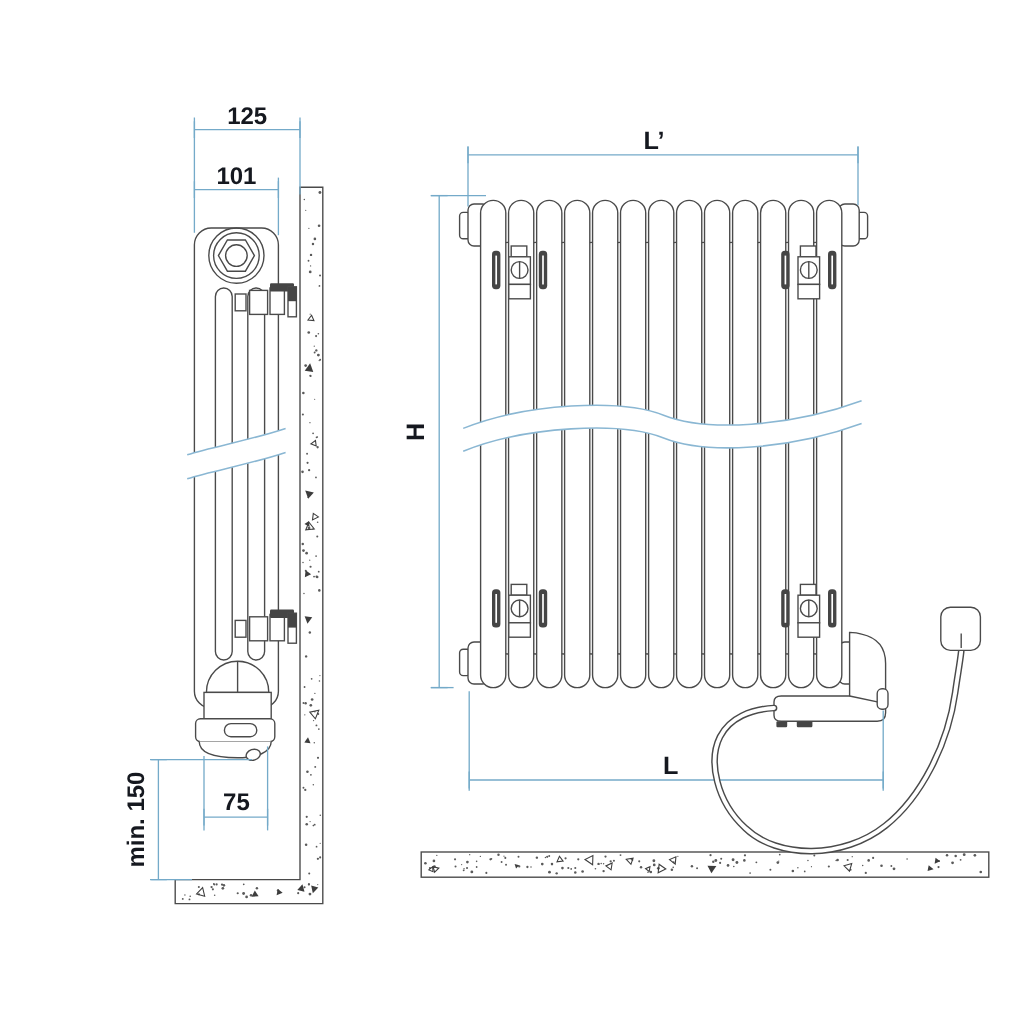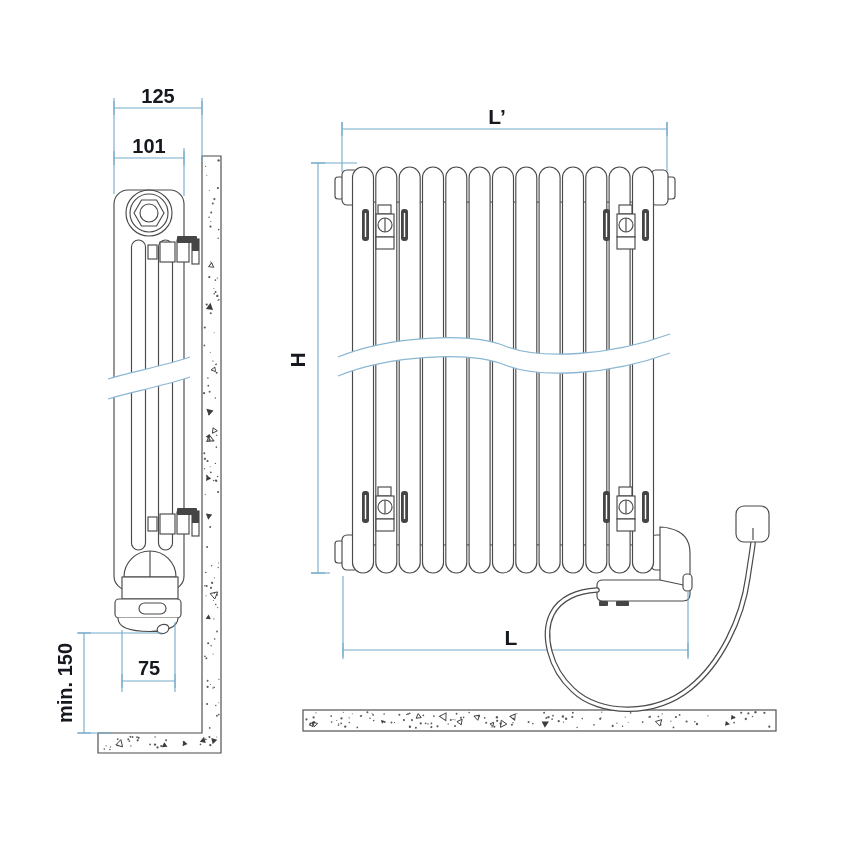--- a/index.html
+++ b/index.html
@@ -1,16 +1,16 @@
 <!DOCTYPE html>
 <html><head>
 <meta charset="utf-8">
 <style>
   html,body{margin:0;padding:0;background:#ffffff;width:850px;height:850px;overflow:hidden;}
-  #stage{width:740px;height:850px;position:relative;font-family:"Liberation Sans",sans-serif;}
+  #stage{width:740px;height:850px;position:relative;font-family:"Liberation Sans",sans-serif;padding-left:48px;}
   svg{display:block;}
   text{font-family:"Liberation Sans","DejaVu Sans",sans-serif;font-weight:bold;fill:#15181f;}
   .dim-num{font-size:20px;}
   .dim-letter{font-size:21px;}
   .obj{stroke:#4a4a4a;stroke-width:1.15;fill:none;}
   .objw{stroke:#4a4a4a;stroke-width:1.15;fill:#ffffff;}
   .dark{fill:#454545;stroke:none;}
   .dim{stroke:#74aac9;stroke-width:1.1;fill:none;}
   .brk{stroke:#8ab7d3;stroke-width:1.3;fill:none;}
 </style>

